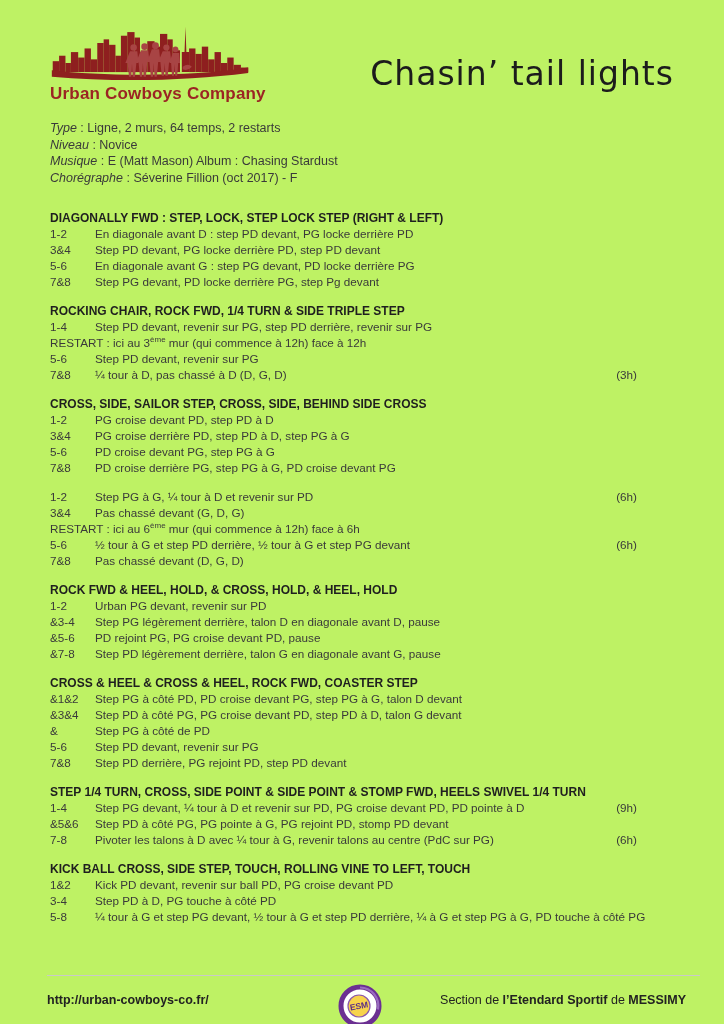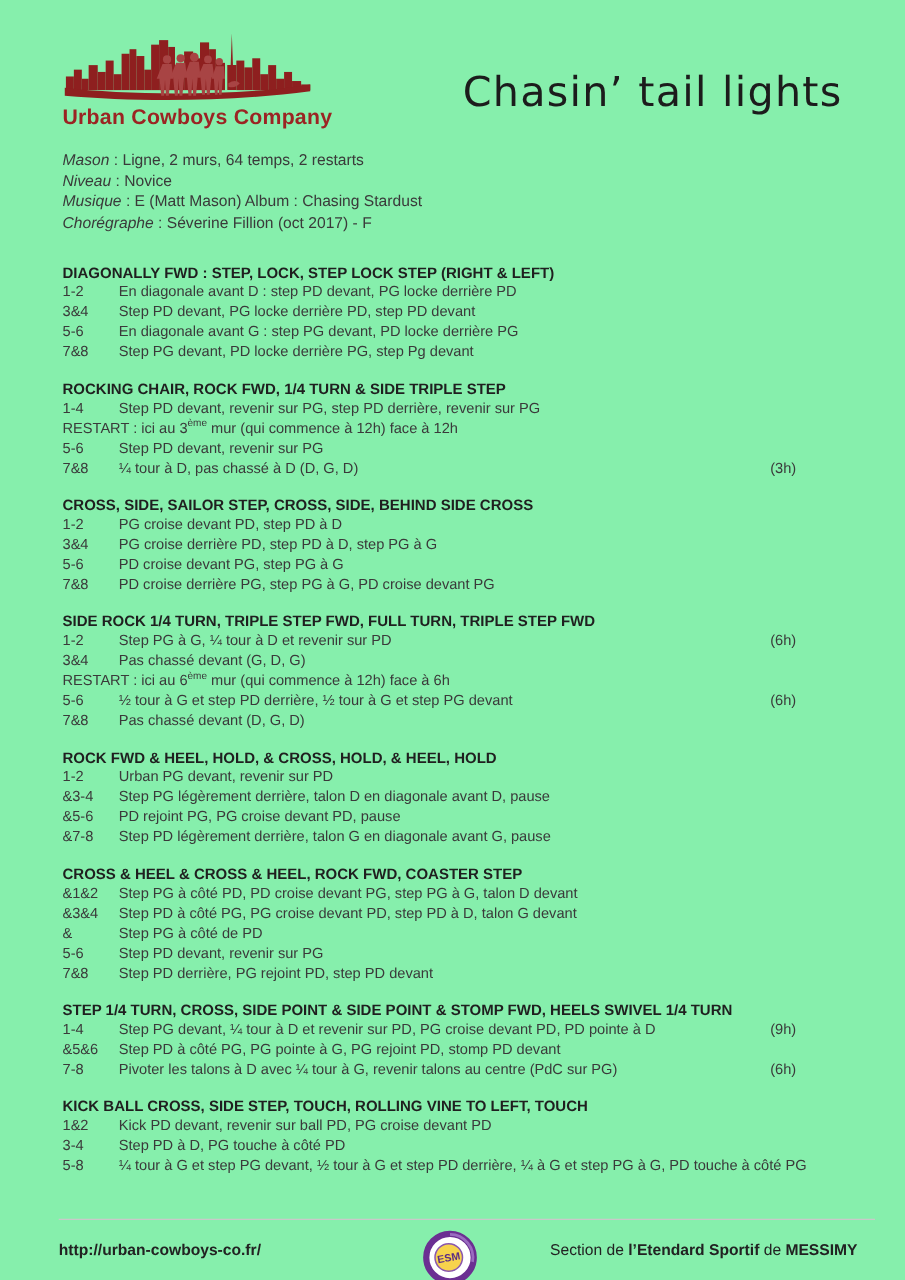--- a/index.html
+++ b/index.html
@@ -4,21 +4,21 @@
 <style>
   * { margin:0; padding:0; box-sizing:border-box; }
   html,body { background:#ffffff; }
   body {
     width:724px; height:1024px;
     font-family:"Liberation Sans","DejaVu Sans",sans-serif;
     color:#3a3a3a;
   }
   .page {
     position:relative; width:724px; height:1024px;
-    padding:24px 50px 0 50px; overflow:hidden; background:#86efac;
+    padding:24px 50px 0 50px; overflow:hidden; background:#bef264;
   }
   
   .header { display:flex; align-items:flex-start; margin-bottom:16px; }
   .logo-block { width:212px; flex:0 0 212px; }
   .logo-svg { width:200px; height:58px; display:block; }
   .company-name {
     color:#9b2423; font-weight:bold; font-size:17px; margin-top:2px; letter-spacing:.2px;
     white-space:nowrap;
   }
   .title-wrap { flex:1; text-align:right; }
@@ -106,21 +106,21 @@
         </g>
       </svg>
       <div class="company-name">Urban Cowboys Company</div>
     </div>
     <div class="title-wrap">
       <div class="page-title">Chasin’ tail lights</div>
     </div>
   </div>
 
   <div class="meta">
-      <div class="meta-line"><span class="meta-label">Mason</span><span class="meta-sep"> : </span><span class="meta-value">Ligne, 2 murs, 64 temps, 2 restarts</span></div>
+      <div class="meta-line"><span class="meta-label">Type</span><span class="meta-sep"> : </span><span class="meta-value">Ligne, 2 murs, 64 temps, 2 restarts</span></div>
       <div class="meta-line"><span class="meta-label">Niveau</span><span class="meta-sep"> : </span><span class="meta-value">Novice</span></div>
       <div class="meta-line"><span class="meta-label">Musique</span><span class="meta-sep"> : </span><span class="meta-value">E (Matt Mason) Album : Chasing Stardust</span></div>
       <div class="meta-line"><span class="meta-label">Chorégraphe</span><span class="meta-sep"> : </span><span class="meta-value">Séverine Fillion (oct 2017) - F</span></div>
     </div>
 
   <div id="sections">
       <div class="section">
         <div class="section-title">DIAGONALLY FWD : STEP, LOCK, STEP LOCK STEP (RIGHT &amp; LEFT)</div>
         <div class="step-row">
           <span class="count">1-2</span>
@@ -169,21 +169,20 @@
         <div class="step-row">
           <span class="count">5-6</span>
           <span class="step-text">PD croise devant PG, step PG à G</span>
         </div>
         <div class="step-row">
           <span class="count">7&amp;8</span>
           <span class="step-text">PD croise derrière PG, step PG à G, PD croise devant PG</span>
         </div>
       </div>
       <div class="section">
-        <div class="section-title">SIDE ROCK 1/4 TURN, TRIPLE STEP FWD, FULL TURN, TRIPLE STEP FWD</div>
         <div class="step-row">
           <span class="count">1-2</span>
           <span class="step-text">Step PG à G, ¼ tour à D et revenir sur PD</span>
           <span class="marker">(6h)</span>
         </div>
         <div class="step-row">
           <span class="count">3&amp;4</span>
           <span class="step-text">Pas chassé devant (G, D, G)</span>
         </div>
         <div class="restart-note"><span>RESTART : ici au 6</span><sup>ème</sup><span> mur (qui commence à 12h) face à 6h</span></div>

